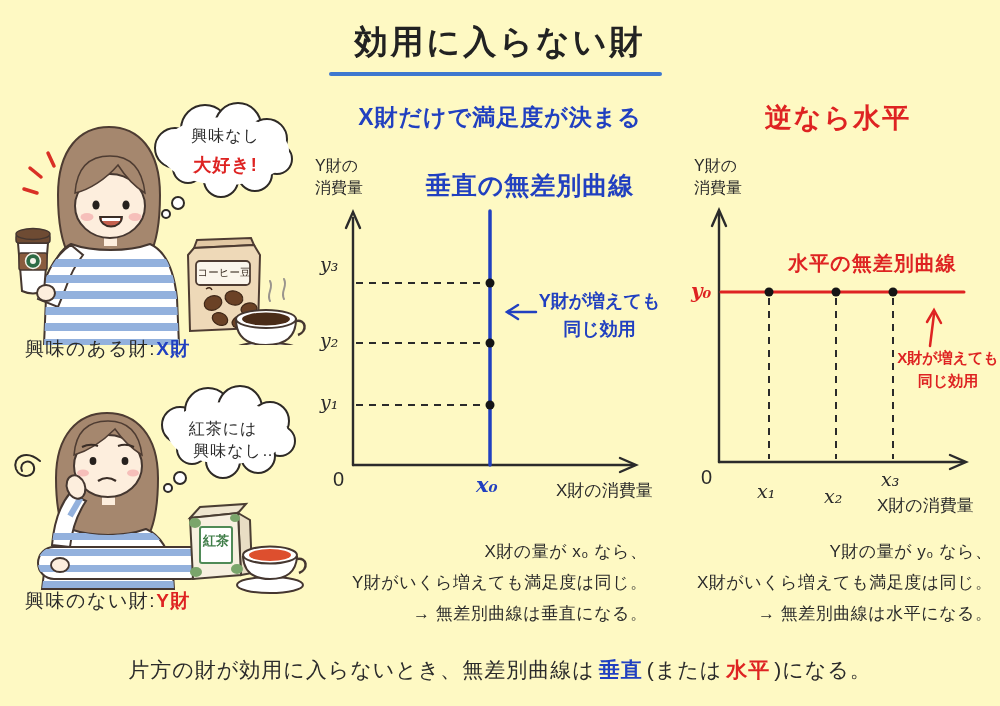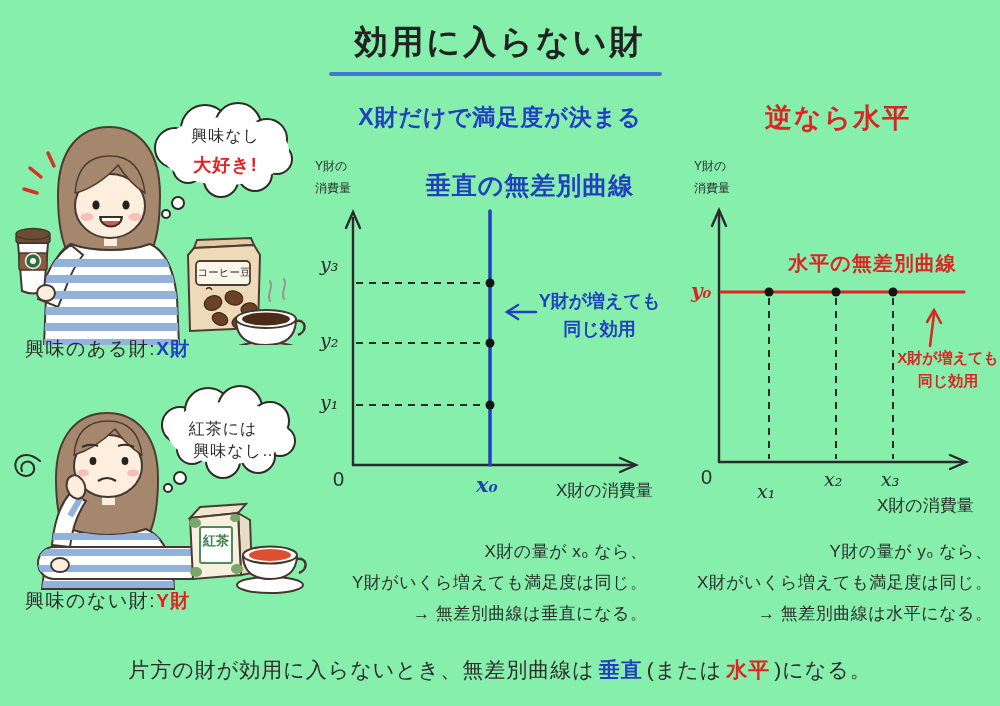--- a/index.html
+++ b/index.html
@@ -1,28 +1,28 @@
 <!DOCTYPE html>
 <html><head>
 <meta charset="utf-8">
 <style>
   html,body{margin:0;padding:0;}
   body{font-family:"Liberation Sans","DejaVu Sans",sans-serif;background:#e8e8e8;}
-  .page{position:relative;width:1000px;height:706px;background:#86efac;overflow:hidden;color:#2b2b2b;}
+  .page{position:relative;width:1000px;height:706px;background:#fef9c3;overflow:hidden;color:#2b2b2b;}
   .abs{position:absolute;}
   .center{text-align:center;}
   .preline{white-space:pre-line;}
   .blue{color:#2140c0;}
   .red{color:#de2322;}
   .math{font-family:"DejaVu Serif","Liberation Serif",serif;font-style:italic;}
   .page-title{left:0;top:20px;width:100%;text-align:center;font-size:33px;letter-spacing:3px;font-weight:600;color:#222;}
   .title-underline{left:329px;top:72px;width:333px;height:4px;background:#3e78cf;border-radius:2px;}
   .heading-mid{left:332px;top:102px;width:336px;text-align:center;font-size:23px;letter-spacing:1px;font-weight:600;}
   .heading-right{left:718px;top:100px;width:240px;text-align:center;font-size:27px;letter-spacing:2px;font-weight:600;}
-  .axis-label{font-size:12px;line-height:22px;}
+  .axis-label{font-size:16px;line-height:22px;}
   .chart-title{font-size:25px;font-weight:600;letter-spacing:1px;}
   .tick{font-size:19px;}
   .note-line{font-size:17px;line-height:31px;letter-spacing:.5px;text-align:right;}
   .bubble-text{font-size:16px;text-align:center;letter-spacing:1px;}
   .caption{font-size:19px;letter-spacing:1.5px;}
   .caption b{font-weight:700;}
   .summary{left:0;top:656px;width:100%;text-align:center;font-size:21px;letter-spacing:1px;}
   .summary span{margin:16px 2px;}
 </style>
 </head>
@@ -270,21 +270,21 @@
       <path d="M247,198 L251,166"></path>
       <polyline points="244,174 251,162 258,175"></polyline>
     </g>
   </svg>
   <div class="abs axis-label preline" style="left:694px;top:155px">Y財の
 消費量</div>
   <div class="abs red center" style="left:765px;top:250px;width:215px;font-size:20px;font-weight:600;letter-spacing:1px">水平の無差別曲線</div>
   <div class="abs math red" style="left:691px;top:279px;font-size:20px;font-weight:600">y₀</div>
   <div class="abs" style="left:701px;top:466px;font-size:20px">0</div>
   <div class="abs tick math" style="left:757px;top:480px">x₁</div>
-  <div class="abs tick math" style="left:824px;top:468px">x₂</div>
+  <div class="abs tick math" style="left:824px;top:485px">x₂</div>
   <div class="abs tick math" style="left:881px;top:468px">x₃</div>
   <div class="abs" style="left:877px;top:494px;font-size:17px">X財の消費量</div>
   <div class="abs preline red center" style="left:896px;top:346px;width:104px;font-size:15px;line-height:23px;font-weight:600">X財が増えても
 同じ効用</div>
   <div class="abs" style="left:697px;top:536px">
     <div class="note-line">Y財の量が y₀ なら、</div>
     <div class="note-line">X財がいくら増えても満足度は同じ。</div>
     <div class="note-line">→ 無差別曲線は水平になる。</div>
   </div>
 

